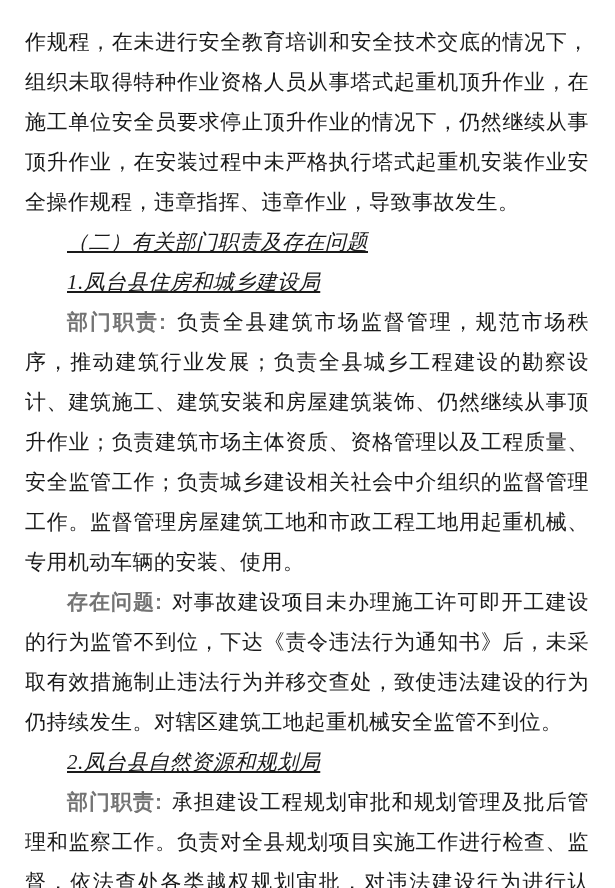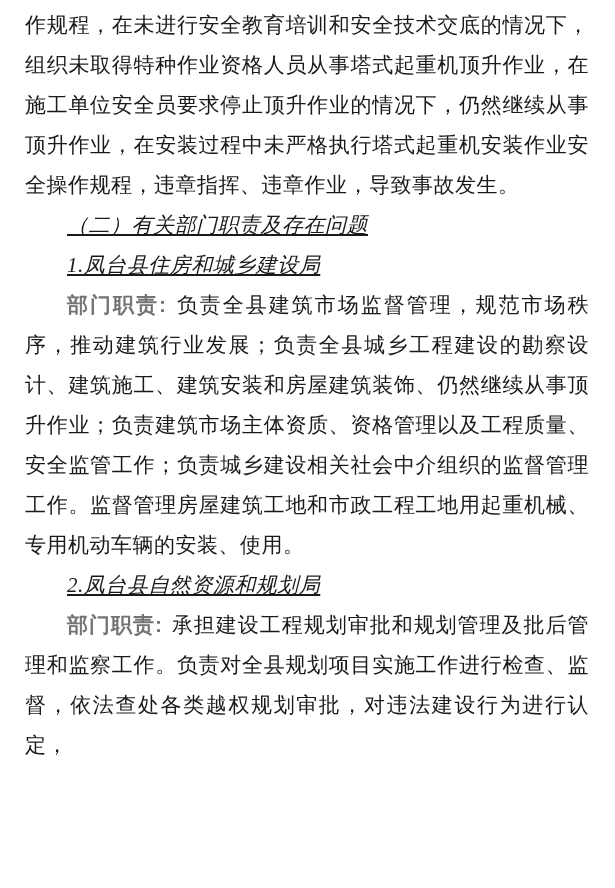--- a/index.html
+++ b/index.html
@@ -7,21 +7,21 @@
     padding: 0;
     background: #e9e9e9;
   }
   .page {
     position: relative;
     width: 615px;
     height: 888px;
     margin: 0 auto;
     background: #ffffff;
     box-sizing: border-box;
-    padding: 5px 26px 0 25px;
+    padding: 22px 26px 0 25px;
     overflow: hidden;
   }
   .para {
     margin: 0;
     font-family: "Liberation Serif", "DejaVu Serif", serif;
     font-size: 21px;
     line-height: 40px;
     letter-spacing: 0.5px;
     color: #1a1a1a;
     text-align: justify;
@@ -50,18 +50,19 @@
 <div class="page">
 
   <p class="para">作规程，在未进行安全教育培训和安全技术交底的情况下，组织未取得特种作业资格人员从事塔式起重机顶升作业，在施工单位安全员要求停止顶升作业的情况下，仍然继续从事顶升作业，在安装过程中未严格执行塔式起重机安装作业安全操作规程，违章指挥、违章作业，导致事故发生。</p>
 
   <p class="para indent kai">（二）有关部门职责及存在问题</p>
 
   <p class="para indent kai">1.凤台县住房和城乡建设局</p>
 
   <p class="para indent"><span class="label">部门职责:</span><span>负责全县建筑市场监督管理，规范市场秩序，推动建筑行业发展；负责全县城乡工程建设的勘察设计、建筑施工、建筑安装和房屋建筑装饰、仍然继续从事顶升作业；负责建筑市场主体资质、资格管理以及工程质量、安全监管工作；负责城乡建设相关社会中介组织的监督管理工作。监督管理房屋建筑工地和市政工程工地用起重机械、专用机动车辆的安装、使用。</span></p>
 
+  <p class="para indent"><span class="label">存在问题:</span><span>对事故建设项目未办理施工许可即开工建设的行为监管不到位，下达《责令违法行为通知书》后，未采取有效措施制止违法行为并移交查处，致使违法建设的行为仍持续发生。对辖区建筑工地起重机械安全监管不到位。</span></p>
 
   <p class="para indent kai">2.凤台县自然资源和规划局</p>
 
   <p class="para indent"><span class="label">部门职责:</span><span>承担建设工程规划审批和规划管理及批后管理和监察工作。负责对全县规划项目实施工作进行检查、监督，依法查处各类越权规划审批，对违法建设行为进行认定，</span></p>
 
 </div>
 
 </body></html>

